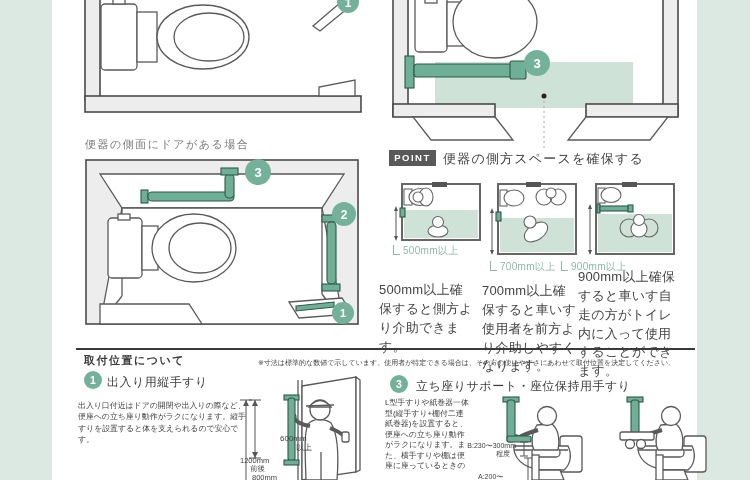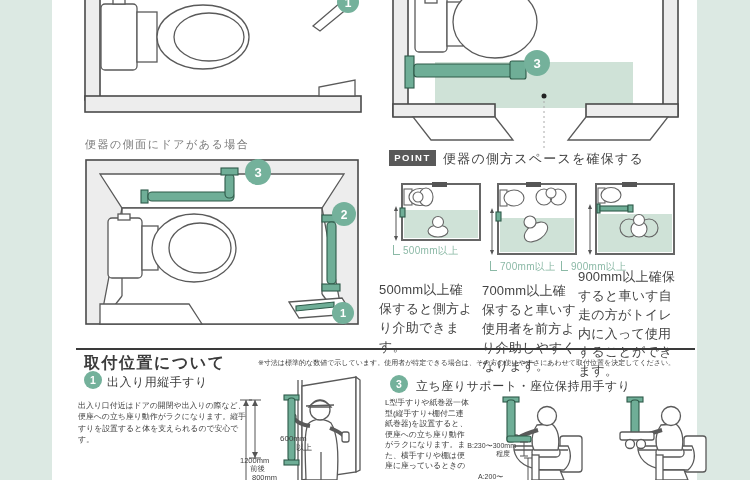--- a/index.html
+++ b/index.html
@@ -12,21 +12,21 @@
   
   .h-side{position:absolute;left:85px;top:137px;font-size:11px;color:#787878;letter-spacing:1.5px}
   .point-badge{position:absolute;left:389px;top:150px;width:47px;height:16px;background:#595959;
        color:#fff;font-size:9.5px;font-weight:bold;letter-spacing:1.5px;text-align:center;line-height:16px}
   .point-heading{position:absolute;left:443px;top:150px;font-size:13px;color:#404040;letter-spacing:1.2px}
   .dim-label{position:absolute;font-size:10px;color:#8bb9a6;letter-spacing:.3px;white-space:nowrap}
   .dim-label::before{content:"";display:inline-block;width:6px;height:9px;margin-right:3px;
        border-left:1px solid #8bb9a6;border-bottom:1px solid #8bb9a6;vertical-align:-1px}
   .desc{position:absolute;font-size:13px;line-height:1.45;color:#444;letter-spacing:.2px}
   .divider{position:absolute;left:76px;top:348px;width:619px;height:1.5px;background:#3a3a3a}
-  .install-heading{position:absolute;left:84px;top:353px;font-size:16px;font-weight:600;color:#3c3c3c;letter-spacing:1.5px}
+  .install-heading{position:absolute;left:84px;top:353px;font-size:11px;font-weight:600;color:#3c3c3c;letter-spacing:1.5px}
   .install-note{position:absolute;left:258px;top:358px;font-size:7px;color:#3c3c3c;white-space:nowrap}
   .num-circle{position:absolute;width:18px;height:18px;border-radius:50%;background:#74b19b;color:#fff;
        font-size:10.5px;font-weight:bold;text-align:center;line-height:18px}
   .item-title{position:absolute;font-size:12px;font-weight:normal;color:#3c3c3c;letter-spacing:.5px}
   .item-body{position:absolute;font-size:7.9px;color:#3d3d3d}
 
   
   svg{position:absolute;overflow:visible}
   .wall{fill:#ededed;stroke:#4a4a4a;stroke-width:1.6}
   .lnf{fill:#fff;stroke:#5a5a5a;stroke-width:1.3}

